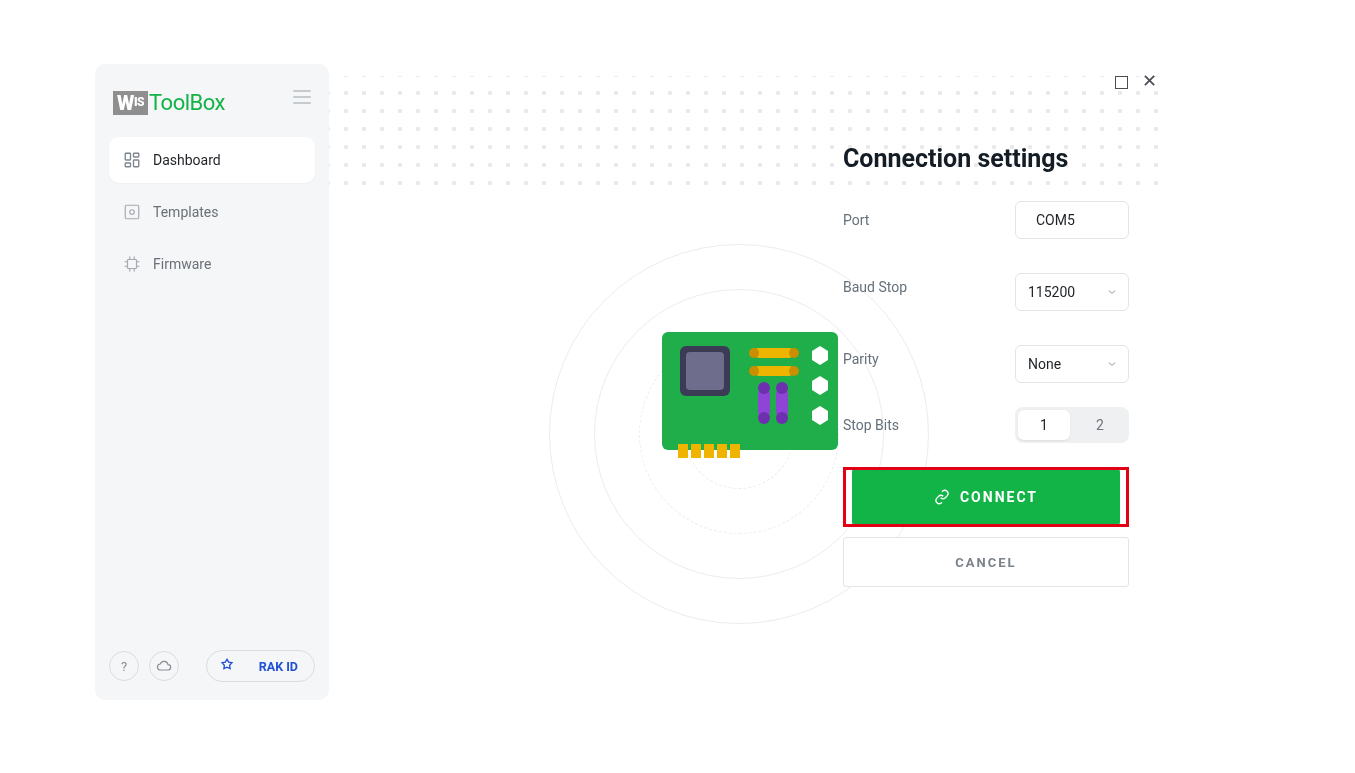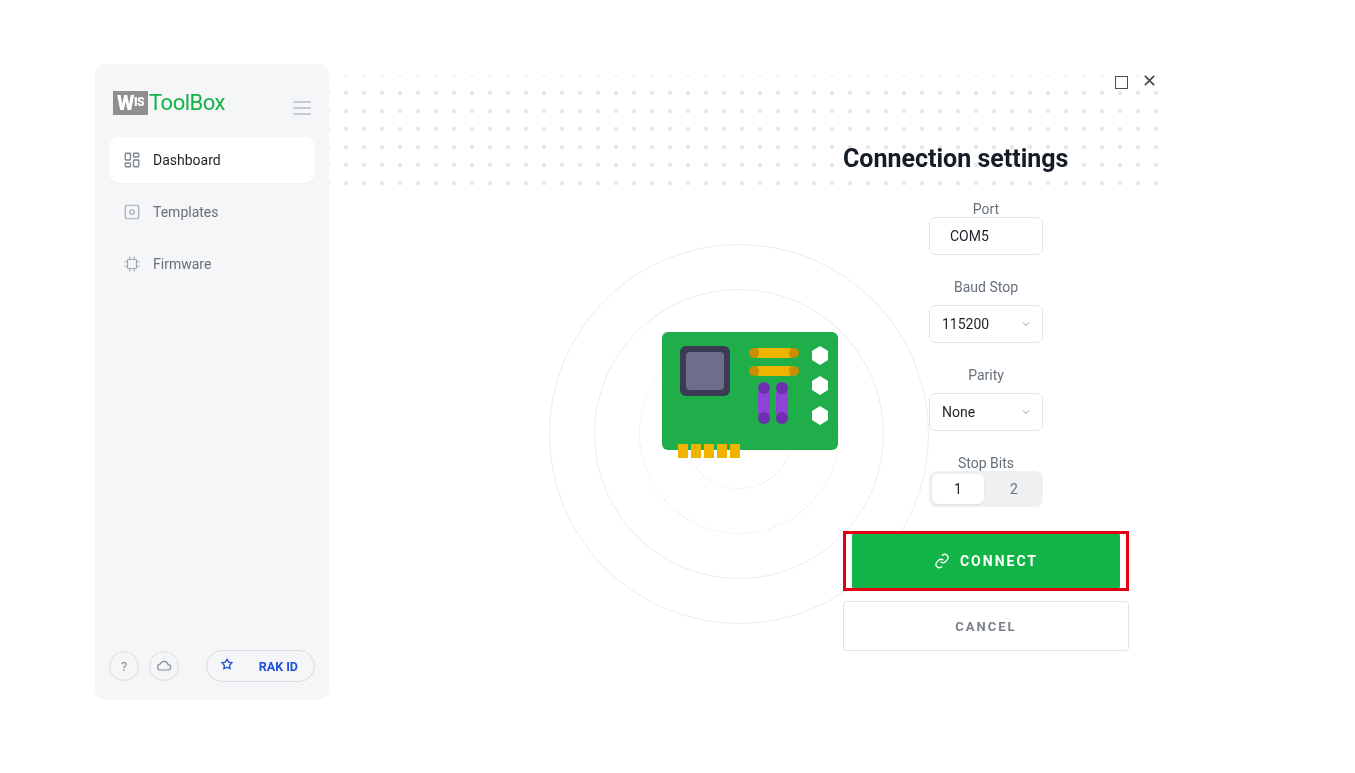--- a/index.html
+++ b/index.html
@@ -20,21 +20,21 @@
     width: 234px;
     height: 100%;
     background: #f5f6f7;
     border-radius: 10px;
     display: flex;
     flex-direction: column;
     padding: 26px 14px 18px 14px;
   }
   .sidebar-header {
     display: flex;
-    align-items: flex-end;
+    align-items: flex-start;
     justify-content: space-between;
     padding: 0 4px 22px 4px;
   }
   .logo { display: flex; align-items: center; font-weight: 800; font-size: 22px; letter-spacing: -0.5px; }
   .logo-wis {
     background: #8f8f8f;
     color: #fff;
     padding: 0 4px;
     font-weight: 900;
     display: inline-block;
@@ -178,21 +178,20 @@
     font-size: 25px;
     font-weight: 700;
     color: #141c26;
     margin-bottom: 28px;
   }
   .form-row {
     display: flex;
     align-items: center;
     justify-content: space-between;
     margin-bottom: 24px;
-    flex-direction: column;
   }
   .form-label { font-size: 14px; color: #65707b; }
   .text-input {
     width: 114px;
     height: 38px;
     border: 1px solid #e2e5e8;
     border-radius: 6px;
     padding: 0 20px;
     font-size: 14px;
     color: #1e2126;

